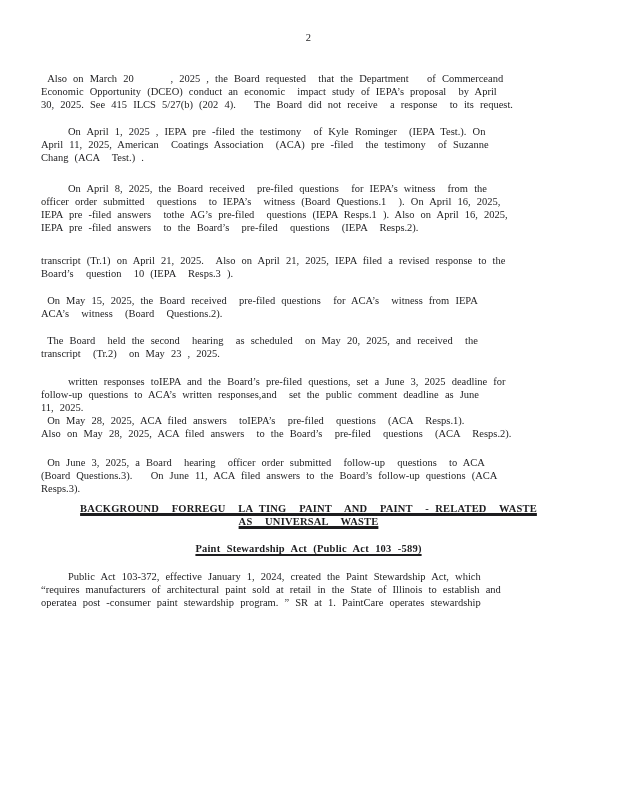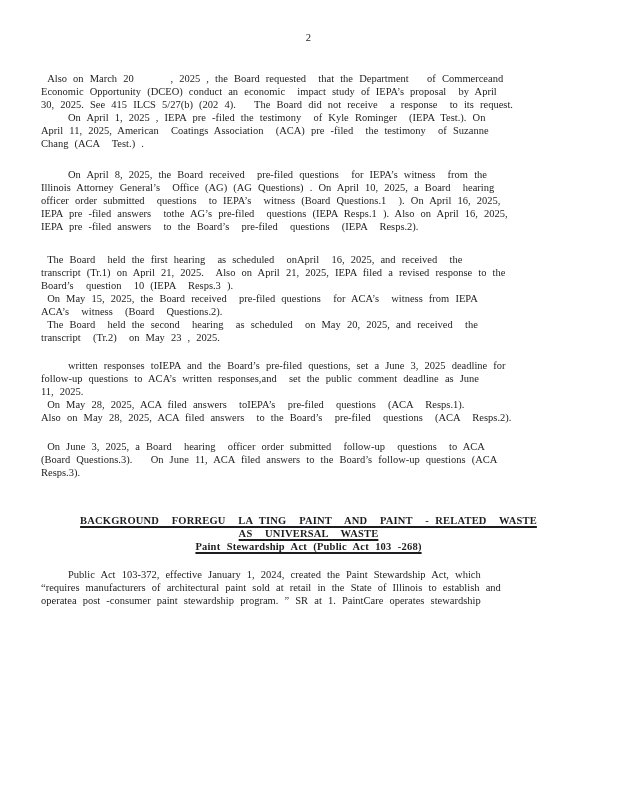--- a/index.html
+++ b/index.html
@@ -35,53 +35,51 @@
   .indent .line:first-child { text-indent: 27px; }
   .heading .line {
     font-weight: bold;
     text-align: center;
     text-decoration: underline;
     text-decoration-thickness: 1.5px;
     text-underline-offset: 2px;
     letter-spacing: 0.2px;
   }
   .i { }
-  .mt14 { }
+  .mt14 { margin-top: 14px; }
   .mt15 { margin-top: 15px; }
   .mt16 { margin-top: 16px; }
   .mt18 { margin-top: 18px; }
   .mt19 { }
   .mt20 { margin-top: 20px; }
-  .mt21 { margin-top: 35px; }
+  .mt21 { margin-top: 7px; text-decoration: underline; }
 </style>
 </head>
 <body>
 
 <div class="page">
   <div class="pagenum">2</div>
 
   <div class="para">
       <div class="line"> Also on March 20      , 2025 , the Board requested  that the Department   of Commerceand</div>
       <div class="line">Economic Opportunity (DCEO) conduct an economic  impact study of IEPA’s proposal  by April</div>
       <div class="line last"><span>30, 2025. </span><span class="i">See</span><span> 415 ILCS 5/27(b) (202 4).   The Board did not receive  a response  to its request.</span></div>
     </div>
   <div class="para indent mt14">
       <div class="line">On April 1, 2025 , IEPA pre -filed the testimony  of Kyle Rominger  (IEPA Test.). On</div>
       <div class="line">April 11, 2025, American  Coatings Association  (ACA) pre -filed  the testimony  of Suzanne</div>
       <div class="line last">Chang (ACA  Test.) .</div>
     </div>
   <div class="para indent mt18">
       <div class="line">On April 8, 2025, the Board received  pre-filed questions  for IEPA’s witness  from the</div>
-      <div class="line">Illinois Attorney General’s  Office (AG) (AG Questions) . On April 10, 2025, a Board  hearing</div>
       <div class="line">officer order submitted  questions  to IEPA’s  witness (Board Questions.1  ). On April 16, 2025,</div>
       <div class="line">IEPA pre -filed answers  tothe AG’s pre-filed  questions (IEPA Resps.1 ). Also on April 16, 2025,</div>
       <div class="line last">IEPA pre -filed answers  to the Board’s  pre-filed  questions  (IEPA  Resps.2).</div>
     </div>
   <div class="para mt20">
-      <div class="line"> The Board  held the first hearing  as scheduled  onApril  16, 2025, and received  the</div>
       <div class="line">transcript (Tr.1) on April 21, 2025.  Also on April 21, 2025, IEPA filed a revised response to the</div>
       <div class="line last">Board’s  question  10 (IEPA  Resps.3 ).</div>
     </div>
   <div class="para mt14">
       <div class="line"> On May 15, 2025, the Board received  pre-filed questions  for ACA’s  witness from IEPA</div>
       <div class="line last">ACA’s  witness  (Board  Questions.2).</div>
     </div>
   <div class="para mt14">
       <div class="line"> The Board  held the second  hearing  as scheduled  on May 20, 2025, and received  the</div>
       <div class="line last">transcript  (Tr.2)  on May 23 , 2025.</div>
@@ -99,21 +97,21 @@
       <div class="line"> On June 3, 2025, a Board  hearing  officer order submitted  follow-up  questions  to ACA</div>
       <div class="line">(Board Questions.3).   On June 11, ACA filed answers to the Board’s follow-up questions (ACA</div>
       <div class="line last">Resps.3).</div>
     </div>
 
   <div class="para heading mt21">
       <div class="line">BACKGROUND  FORREGU  LA TING  PAINT  AND  PAINT  - RELATED  WASTE</div>
       <div class="line last">AS  UNIVERSAL  WASTE</div>
     </div>
   <div class="para heading mt14">
-      <div class="line last">Paint Stewardship Act (Public Act 103 -268)</div>
+      <div class="line last">Paint Stewardship Act (Public Act 103 -589)</div>
     </div>
 
   <div class="para indent mt15">
       <div class="line">Public Act 103-372, effective January 1, 2024, created the Paint Stewardship Act, which</div>
       <div class="line">“requires manufacturers of architectural paint sold at retail in the State of Illinois to establish and</div>
       <div class="line last">operatea post -consumer paint stewardship program. ” SR at 1. PaintCare operates stewardship</div>
     </div>
 </div>
 
 </body></html>

